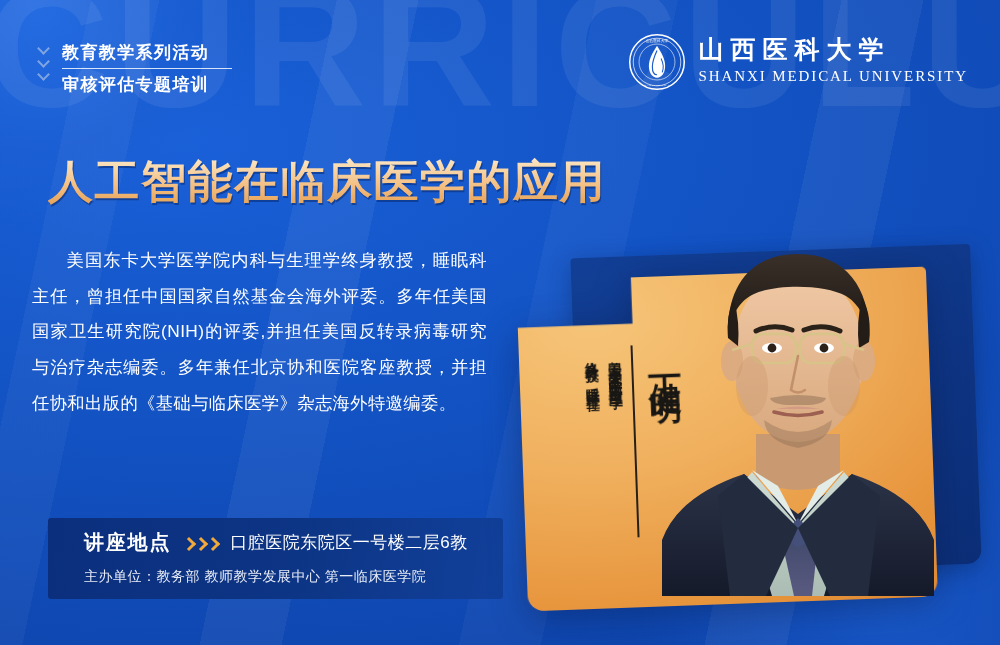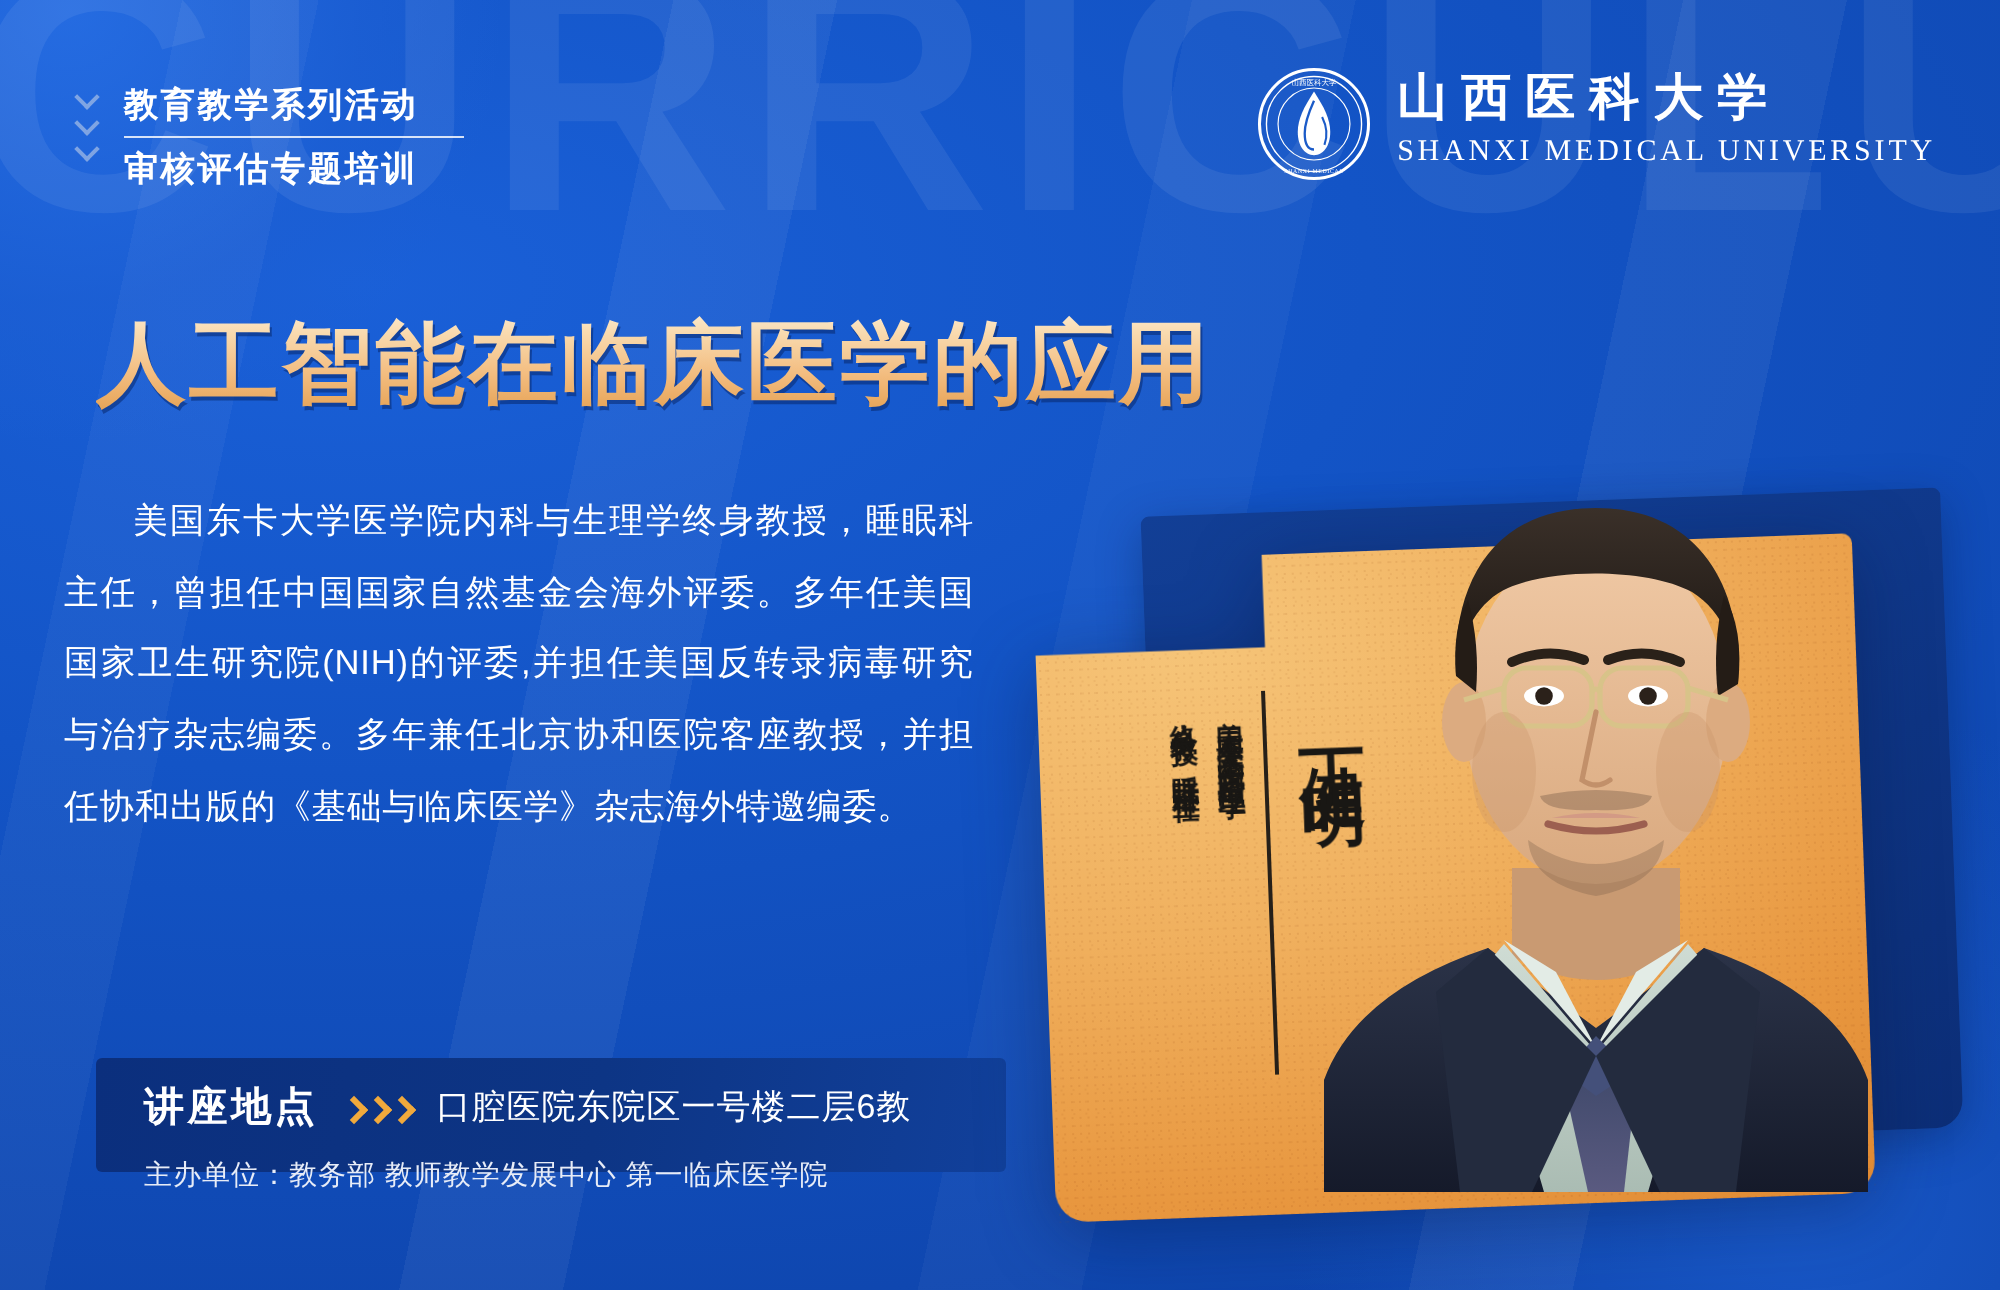--- a/index.html
+++ b/index.html
@@ -96,23 +96,23 @@
 
   
   .bio{
     position:absolute; left:32px; top:243px; width:455px;
     color:#fff; font-size:17.3px; line-height:2.06; letter-spacing:.4px;
     text-align:justify; text-indent:2em;
   }
 
   
   .infopanel{
-    position:absolute; left:48px; top:529px; width:455px; height:57px;
+    position:absolute; left:48px; top:518px; width:455px; height:81px;
     background:linear-gradient(100deg,#0b2f7d 0%,#0d3585 55%,#11409b 100%);
-    border-radius:3px; padding:11px 0 0 24px;
+    border-radius:3px; padding:11px 0 0 36px;
   }
   .venue-row{ display:flex; align-items:center; gap:12px; }
   .venue-label{ color:#fff; font-size:20px; font-weight:bold; letter-spacing:1.8px; white-space:nowrap;}
   .arrows{ display:flex; gap:1px; padding-top:2px;}
   .arw{ width:11px; height:13px; position:relative;}
   .arw::before{
     content:""; position:absolute; left:1px; top:2px; width:7px; height:7px;
     border-right:3.2px solid #f0a93c; border-top:3.2px solid #f0a93c;
     transform:rotate(45deg);
   }

